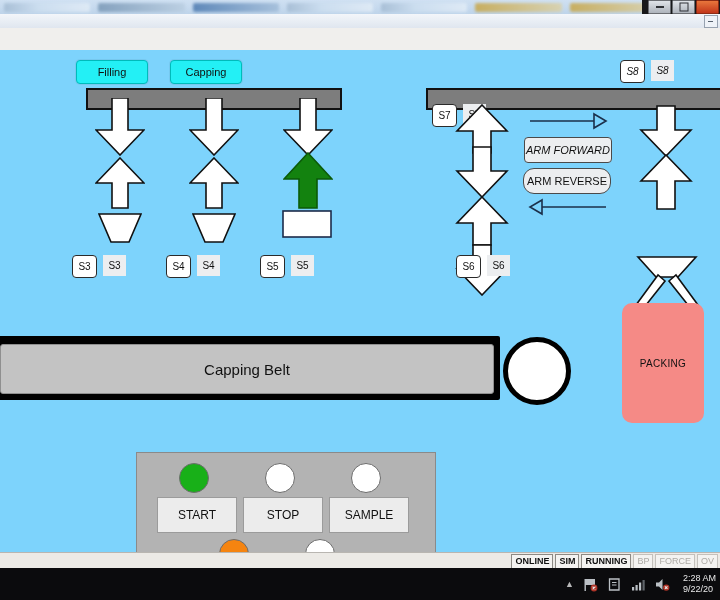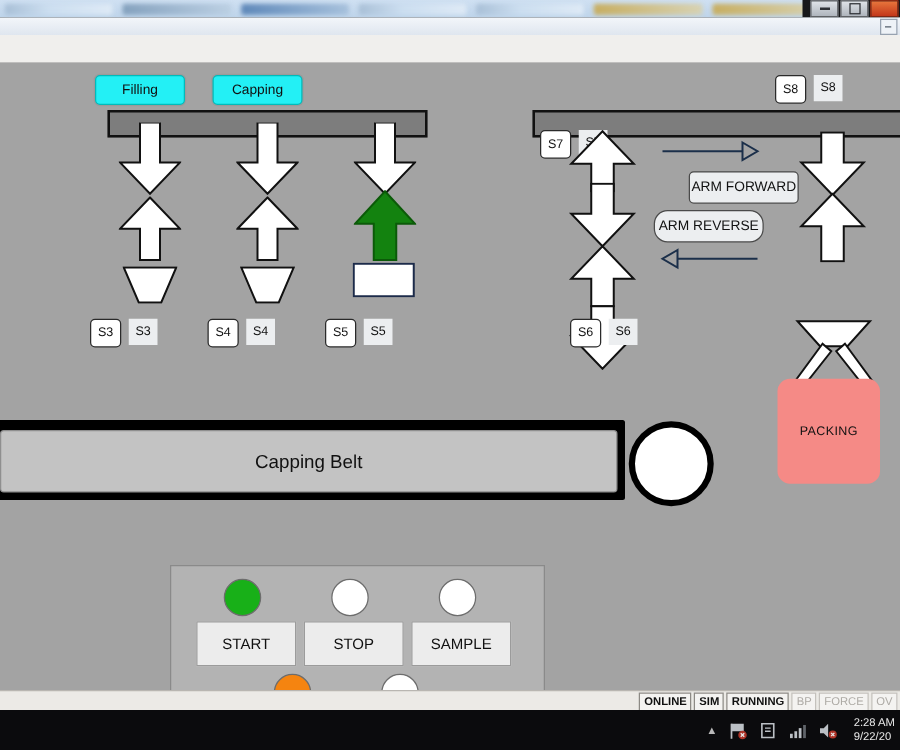--- a/index.html
+++ b/index.html
@@ -53,21 +53,21 @@
     content:"";position:absolute;left:3px;top:5px;width:5px;height:1px;background:#55606d;
   }
   .chrome-body{
     position:absolute;left:0;top:28px;width:720px;height:22px;
     background:#f0efed;border-bottom:1px solid #c6c4c0;
   }
 
   
   .scene{
     position:absolute;left:0;top:50px;width:720px;height:502px;
-    background:#a3a3a3;overflow:hidden;
+    background:#7dd3fc;overflow:hidden;
   }
 
   
   .pill{
     position:absolute;height:22px;background:#23f0f5;
     border:1px solid #0bb;border-radius:4px;
     color:#111;font-size:11px;display:flex;align-items:center;justify-content:center;
     box-shadow:0 0 0 1px rgba(0,0,0,.05);
   }
 
@@ -108,21 +108,21 @@
     display:flex;align-items:center;justify-content:center;
     font-size:15px;color:#111;
   }
   .pulley{
     position:absolute;left:503px;top:287px;width:58px;height:58px;
     background:#fff;border:5px solid #000;border-radius:50%;
   }
 
   
   .packing{
-    position:absolute;left:622px;top:253px;width:82px;height:84px;
+    position:absolute;left:622px;top:253px;width:82px;height:120px;
     background:#f58a86;border-radius:10px;
     display:flex;align-items:center;justify-content:center;
     font-size:10px;color:#111;letter-spacing:.3px;
   }
 
   
   .panel{
     position:absolute;left:136px;top:402px;width:298px;height:150px;
     background:#b3b3b3;border:1px solid #8a8a8a;
   }
@@ -284,21 +284,21 @@
     <div class="shape" style="left:455px;top:194px;">
       <svg width="54" height="52" viewBox="0 0 54 52">
         <path d="M18 1 H36 V25 H52 L27 51 L2 25 H18 Z" fill="#fff" stroke="#111" stroke-width="1.6"></path>
       </svg>
     </div>
     <div class="sensor" style="left:432px;top:205px;padding-left:24px;">
       <div class="s-box a">S6</div>
       <div class="s-box b">S6</div>
     </div>
 
-    <div class="sensor" style="left:620px;top:10px;">
+    <div class="sensor" style="left:620px;top:10px;font-style:italic;">
       <div class="s-box a">S8</div>
       <div class="s-box b">S8</div>
     </div>
     <div class="shape" style="left:639px;top:55px;">
       <svg width="54" height="52" viewBox="0 0 54 52">
         <path d="M18 1 H36 V25 H52 L27 51 L2 25 H18 Z" fill="#fff" stroke="#111" stroke-width="1.6"></path>
       </svg>
     </div>
     <div class="shape" style="left:639px;top:104px;">
       <svg width="54" height="56" viewBox="0 0 54 56">
@@ -312,21 +312,21 @@
         <path d="M44 20 L66 50 L56 50 L37 26 Z" fill="#fff" stroke="#111" stroke-width="1.6"></path>
       </svg>
     </div>
 
     <div class="flow" style="left:528px;top:62px;">
       <svg width="80" height="18" viewBox="0 0 80 18">
         <line x1="2" y1="9" x2="66" y2="9" stroke="#1b2f4a" stroke-width="1.6"></line>
         <path d="M66 2 L78 9 L66 16 Z" fill="none" stroke="#1b2f4a" stroke-width="1.6"></path>
       </svg>
     </div>
-    <div class="armbtn" style="left:551px;top:87px;width:86px;">ARM FORWARD</div>
+    <div class="armbtn" style="left:524px;top:87px;width:86px;font-style:italic;">ARM FORWARD</div>
     <div class="armbtn" style="left:523px;top:118px;width:86px;border-radius:11px;">ARM REVERSE</div>
     <div class="flow" style="left:528px;top:148px;">
       <svg width="80" height="18" viewBox="0 0 80 18">
         <line x1="14" y1="9" x2="78" y2="9" stroke="#1b2f4a" stroke-width="1.6"></line>
         <path d="M14 2 L2 9 L14 16 Z" fill="none" stroke="#1b2f4a" stroke-width="1.6"></path>
       </svg>
     </div>
 
     <div class="conv-outer">
       <div class="conv-inner">Capping Belt</div>

